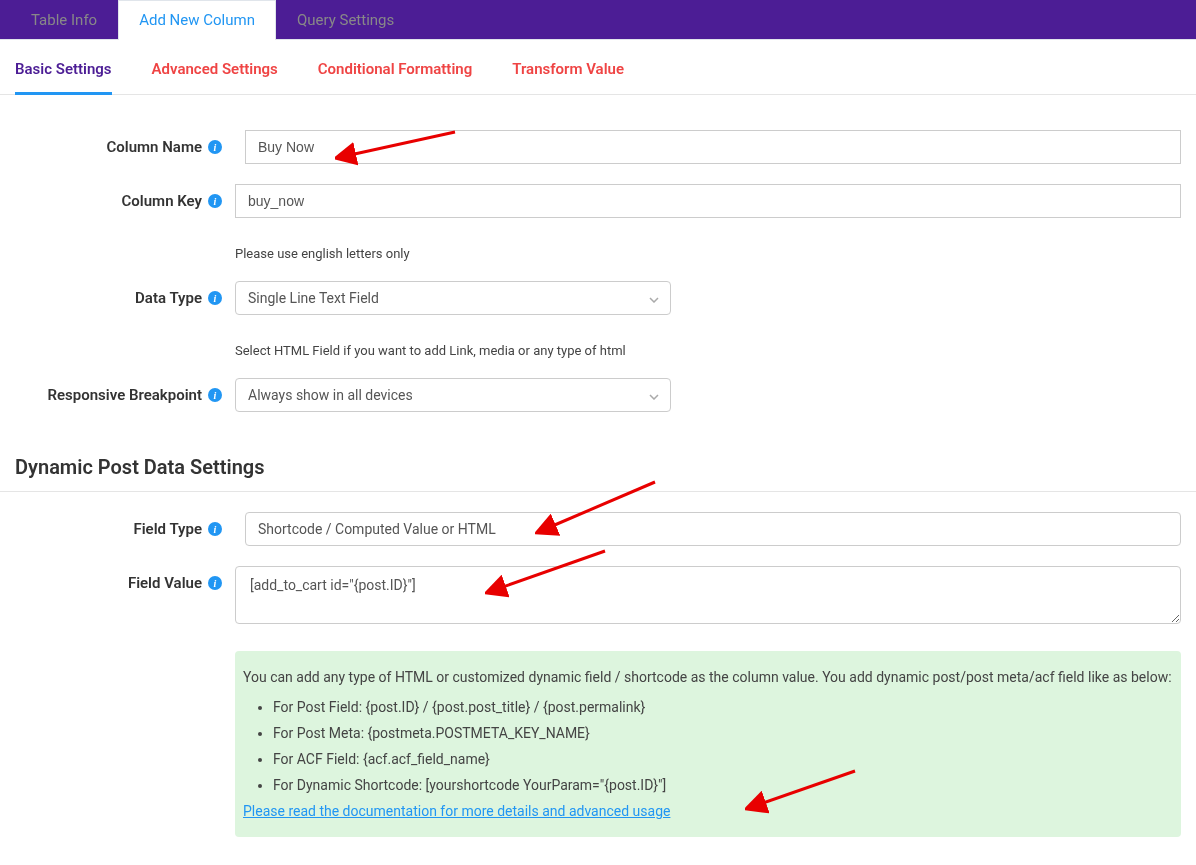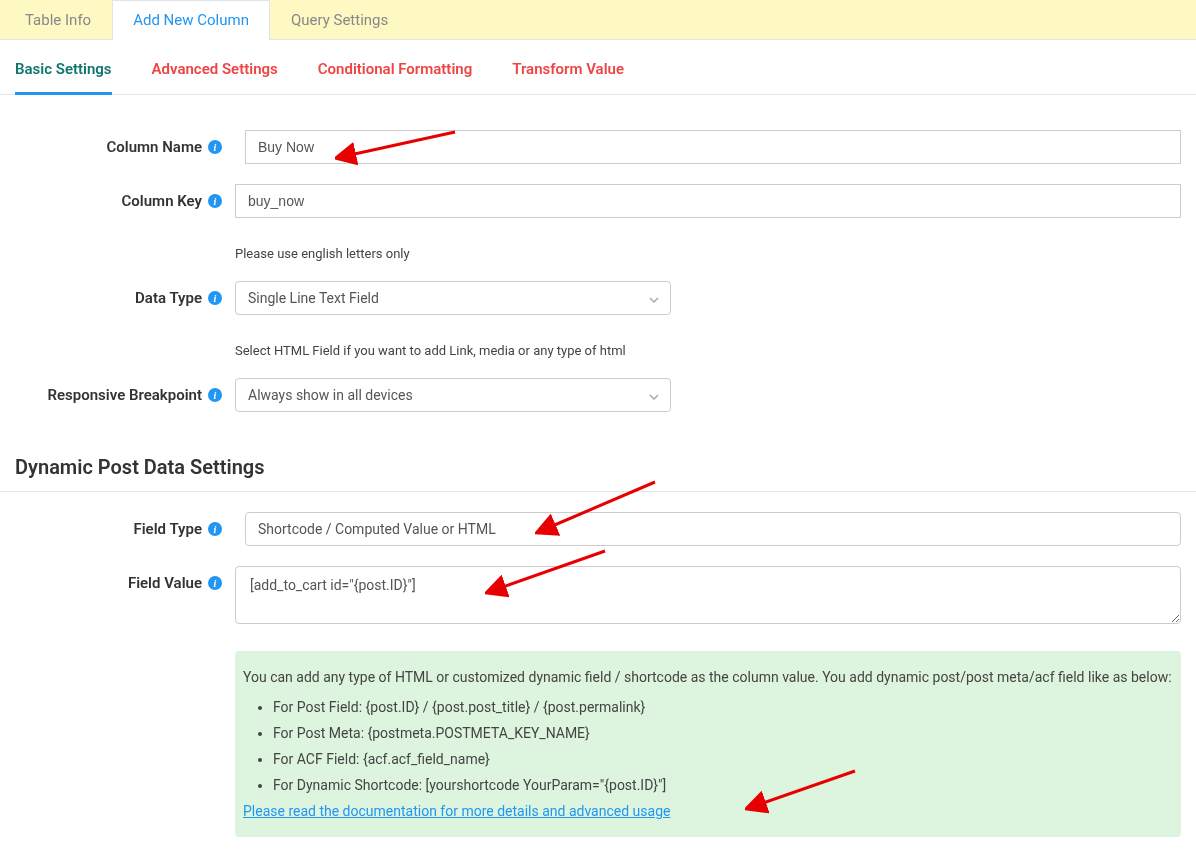--- a/index.html
+++ b/index.html
@@ -10,23 +10,23 @@
     body {
       font-family: -apple-system, BlinkMacSystemFont, "Segoe UI", Roboto, Arial, sans-serif;
       font-size: 14px;
       color: #333;
       background: #fff;
       width: 1196px;
     }
     
     .top-tabs {
       display: flex;
-      background: #fef9c3;
+      background: #4c1d95;
       border-bottom: 1px solid #e0e5eb;
-      padding-left: 4px;
+      padding-left: 10px;
     }
     .top-tab {
       padding: 10px 20px;
       color: #888;
       font-size: 15px;
       cursor: pointer;
       border: 1px solid transparent;
       border-bottom: none;
     }
     .top-tab.active {
@@ -47,21 +47,21 @@
     .sub-tab {
       padding-bottom: 14px;
       font-size: 15px;
       font-weight: 600;
       color: #ef4444;
       cursor: pointer;
       border-bottom: 3px solid transparent;
       margin-bottom: -1px;
     }
     .sub-tab.active {
-      color: #0f766e;
+      color: #4c1d95;
       border-bottom-color: #2196f3;
     }
     
     .form-area {
       padding: 15px;
     }
     .form-row {
       display: flex;
       align-items: flex-start;
       margin-top: 20px;

